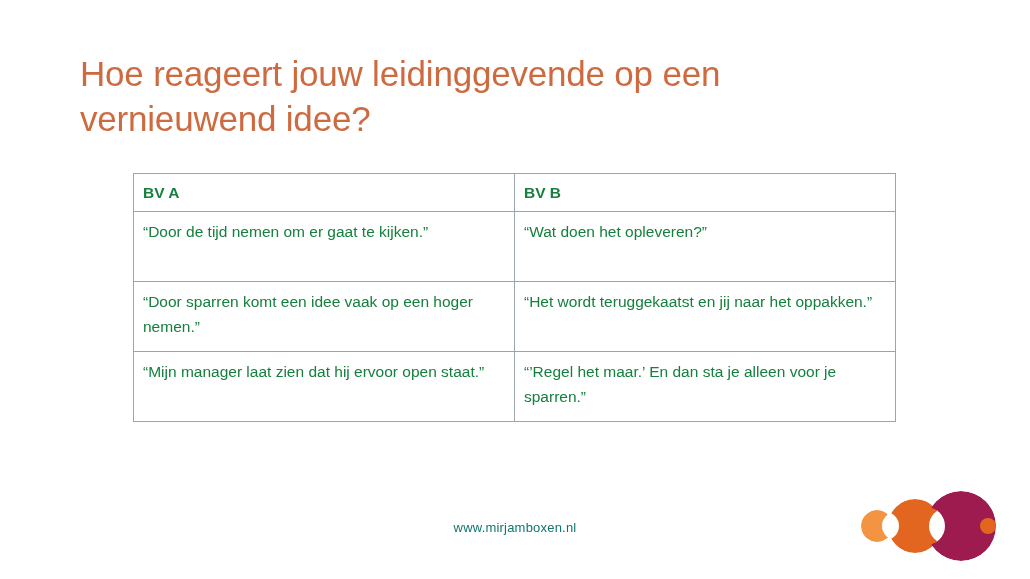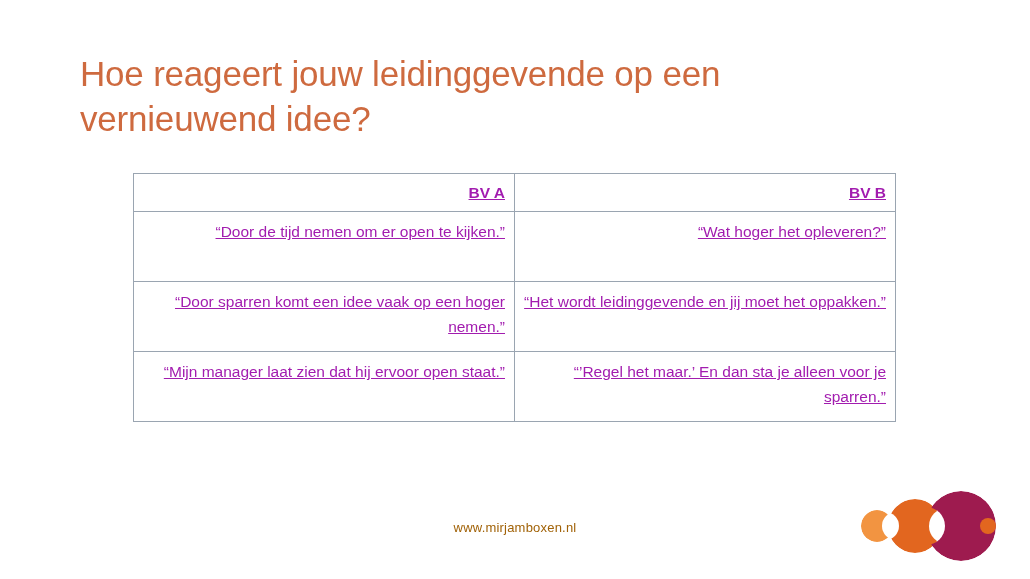--- a/index.html
+++ b/index.html
@@ -45,24 +45,23 @@
     width: 762px;
     table-layout: fixed;
   }
   table.qtable td,
   table.qtable th {
     border: 1.4px solid #9aa5b1;
     vertical-align: top;
     padding: 7px 9px 8px 9px;
     font-size: 15.5px;
     line-height: 1.62;
-    color: #a21caf;
-    text-align: right;
+    color: #15803d;
+    text-align: left;
     font-weight: 400;
-    text-decoration: underline;
   }
   table.qtable th {
     font-weight: bold;
     font-size: 15.5px;
     padding-top: 6px;
     padding-bottom: 6px;
     height: 20px;
   }
   .col-a { width: 381px; }
   .col-b { width: 381px; }
@@ -73,21 +72,21 @@
   .row-4 td { height: 80px; }
 
   
   .footer-url {
     position: absolute;
     left: 0;
     top: 508px;
     width: 1030px;
     text-align: center;
     font-size: 13px;
-    color: #a16207;
+    color: #0f766e;
     letter-spacing: 0.2px;
   }
 
   
   .logo {
     position: absolute;
     left: 855px;
     top: 478px;
     width: 170px;
     height: 72px;
@@ -108,26 +107,26 @@
         <col class="col-b">
       </colgroup>
       <thead>
         <tr class="row-h">
           <th>BV A</th>
           <th>BV B</th>
         </tr>
       </thead>
       <tbody>
         <tr class="row-1">
-          <td>“Door de tijd nemen om er open te kijken.”</td>
-          <td>“Wat hoger het opleveren?”</td>
+          <td>“Door de tijd nemen om er gaat te kijken.”</td>
+          <td>“Wat doen het opleveren?”</td>
         </tr>
         <tr class="row-2">
           <td>“Door sparren komt een idee vaak op een hoger nemen.”</td>
-          <td>“Het wordt leidinggevende en jij moet het oppakken.”</td>
+          <td>“Het wordt teruggekaatst en jij naar het oppakken.”</td>
         </tr>
         <tr class="row-3">
           <td>“Mijn manager laat zien dat hij ervoor open staat.”</td>
           <td>“’Regel het maar.’ En dan sta je alleen voor je sparren.”</td>
         </tr>
       </tbody>
     </table>
   </div>
 
   <div class="footer-url">www.mirjamboxen.nl</div>

